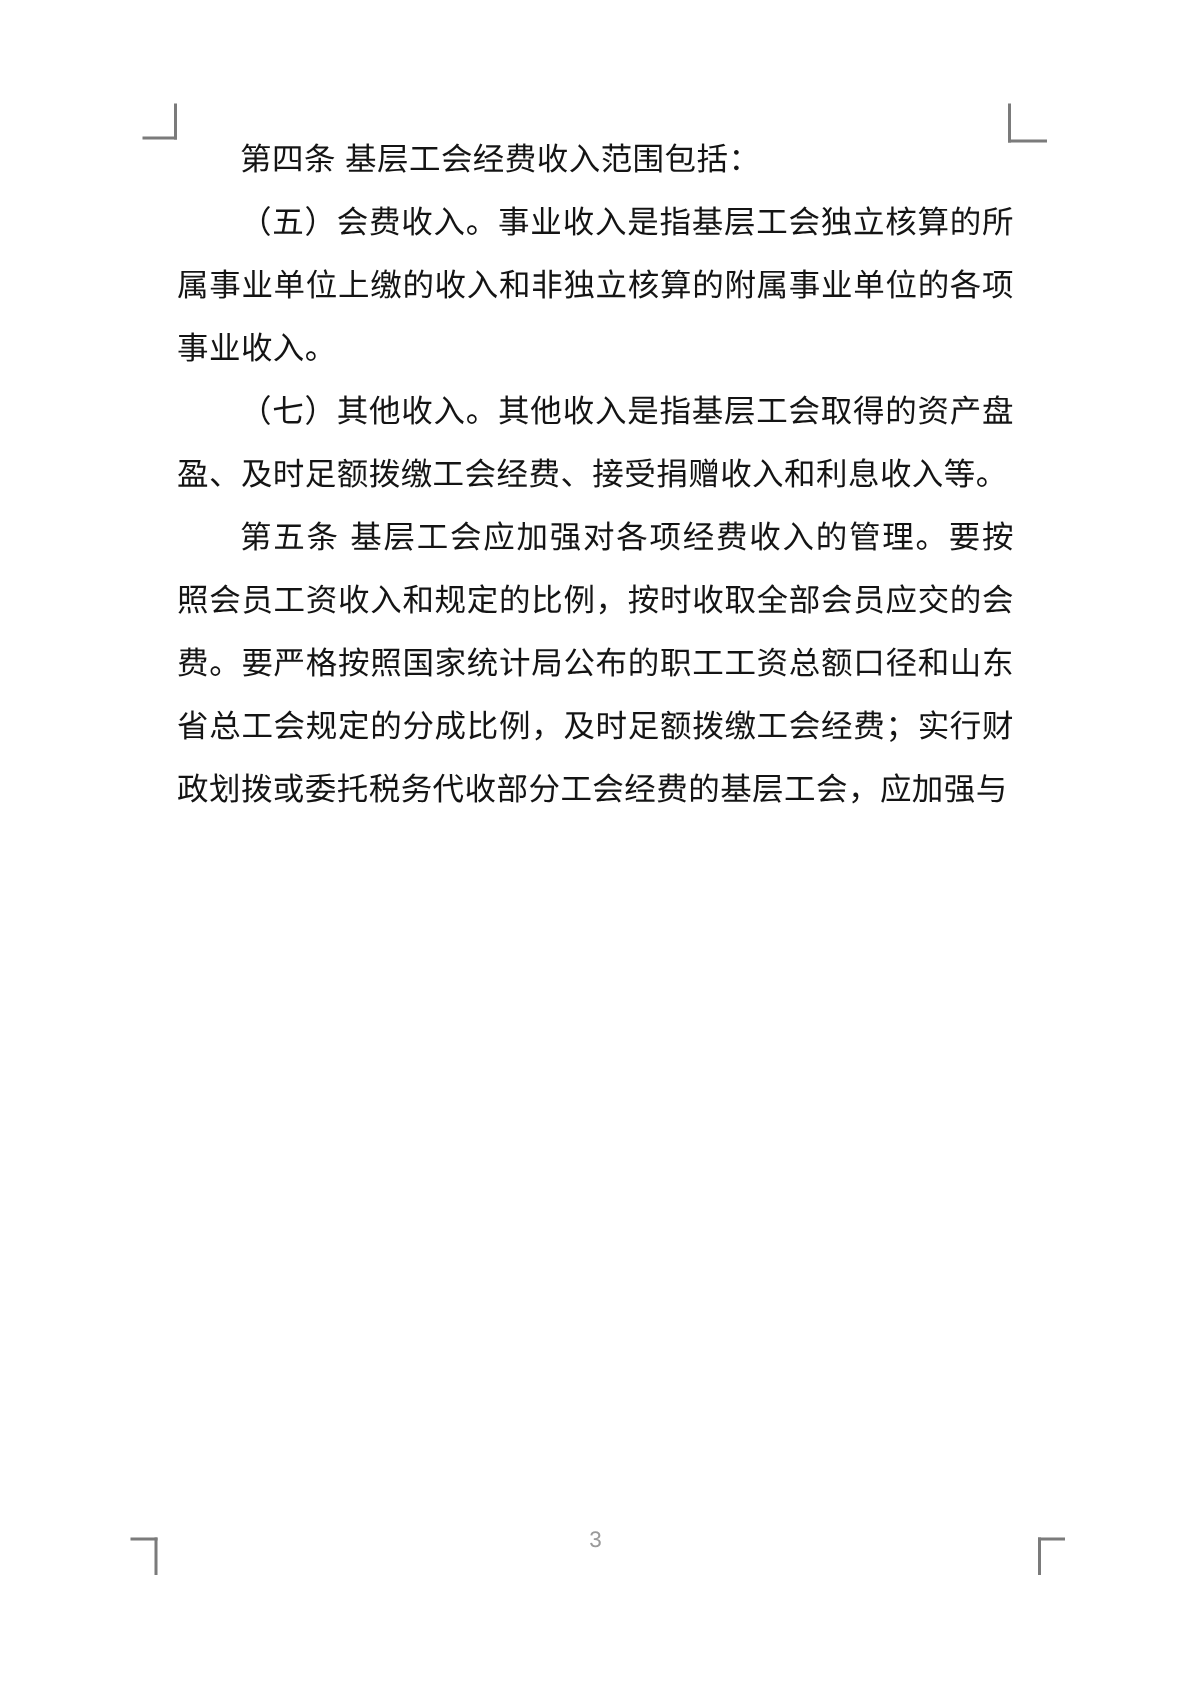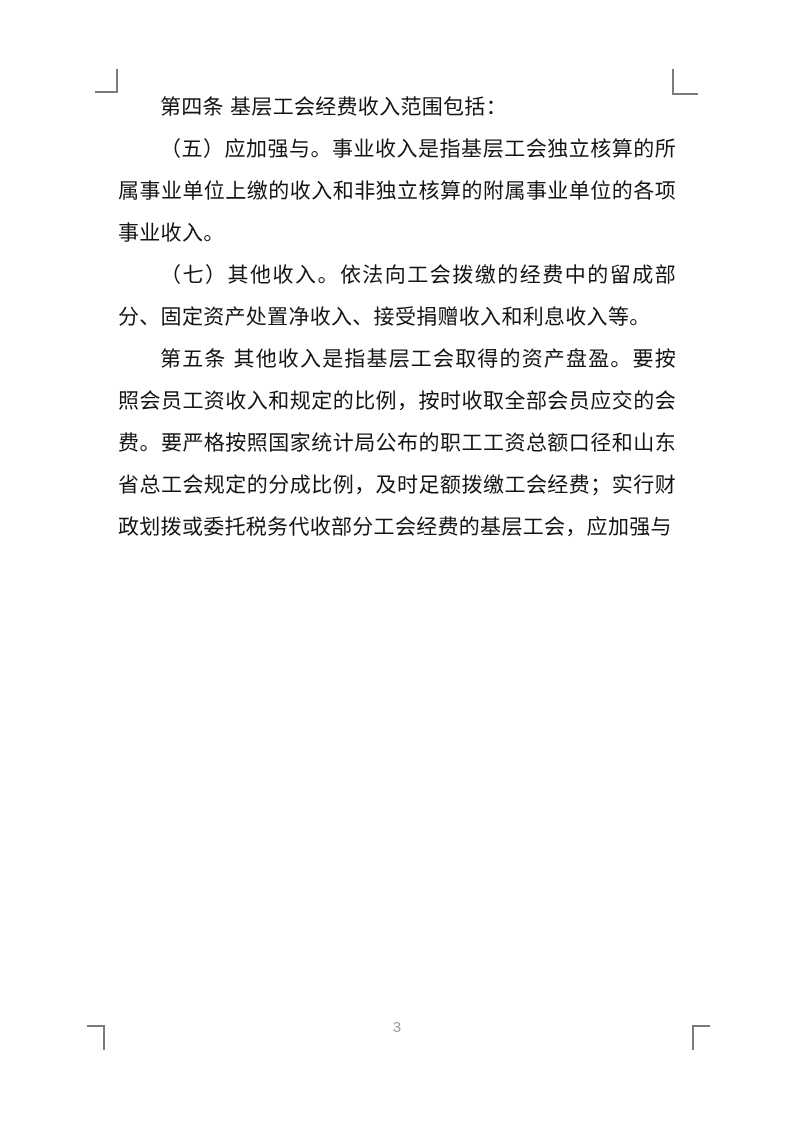--- a/index.html
+++ b/index.html
@@ -77,20 +77,20 @@
 
 <div class="page">
 
   <div class="crop-mark tl"></div>
   <div class="crop-mark tr"></div>
   <div class="crop-mark bl"></div>
   <div class="crop-mark br"></div>
 
   <div class="doc-body">
       <p class="para">第四条 基层工会经费收入范围包括：</p>
-      <p class="para">（五）应加强与。事业收入是指基层工会独立核算的所属事业单位上缴的收入和非独立核算的附属事业单位的各项事业收入。</p>
-      <p class="para">（七）其他收入。依法向工会拨缴的经费中的留成部分、固定资产处置净收入、接受捐赠收入和利息收入等。</p>
-      <p class="para">第五条 其他收入是指基层工会取得的资产盘盈。要按照会员工资收入和规定的比例，按时收取全部会员应交的会费。要严格按照国家统计局公布的职工工资总额口径和山东省总工会规定的分成比例，及时足额拨缴工会经费；实行财政划拨或委托税务代收部分工会经费的基层工会，应加强与</p>
+      <p class="para">（五）会费收入。事业收入是指基层工会独立核算的所属事业单位上缴的收入和非独立核算的附属事业单位的各项事业收入。</p>
+      <p class="para">（七）其他收入。其他收入是指基层工会取得的资产盘盈、及时足额拨缴工会经费、接受捐赠收入和利息收入等。</p>
+      <p class="para">第五条 基层工会应加强对各项经费收入的管理。要按照会员工资收入和规定的比例，按时收取全部会员应交的会费。要严格按照国家统计局公布的职工工资总额口径和山东省总工会规定的分成比例，及时足额拨缴工会经费；实行财政划拨或委托税务代收部分工会经费的基层工会，应加强与</p>
     </div>
 
   <div class="page-number">3</div>
 
 </div>
 
 </body></html>

